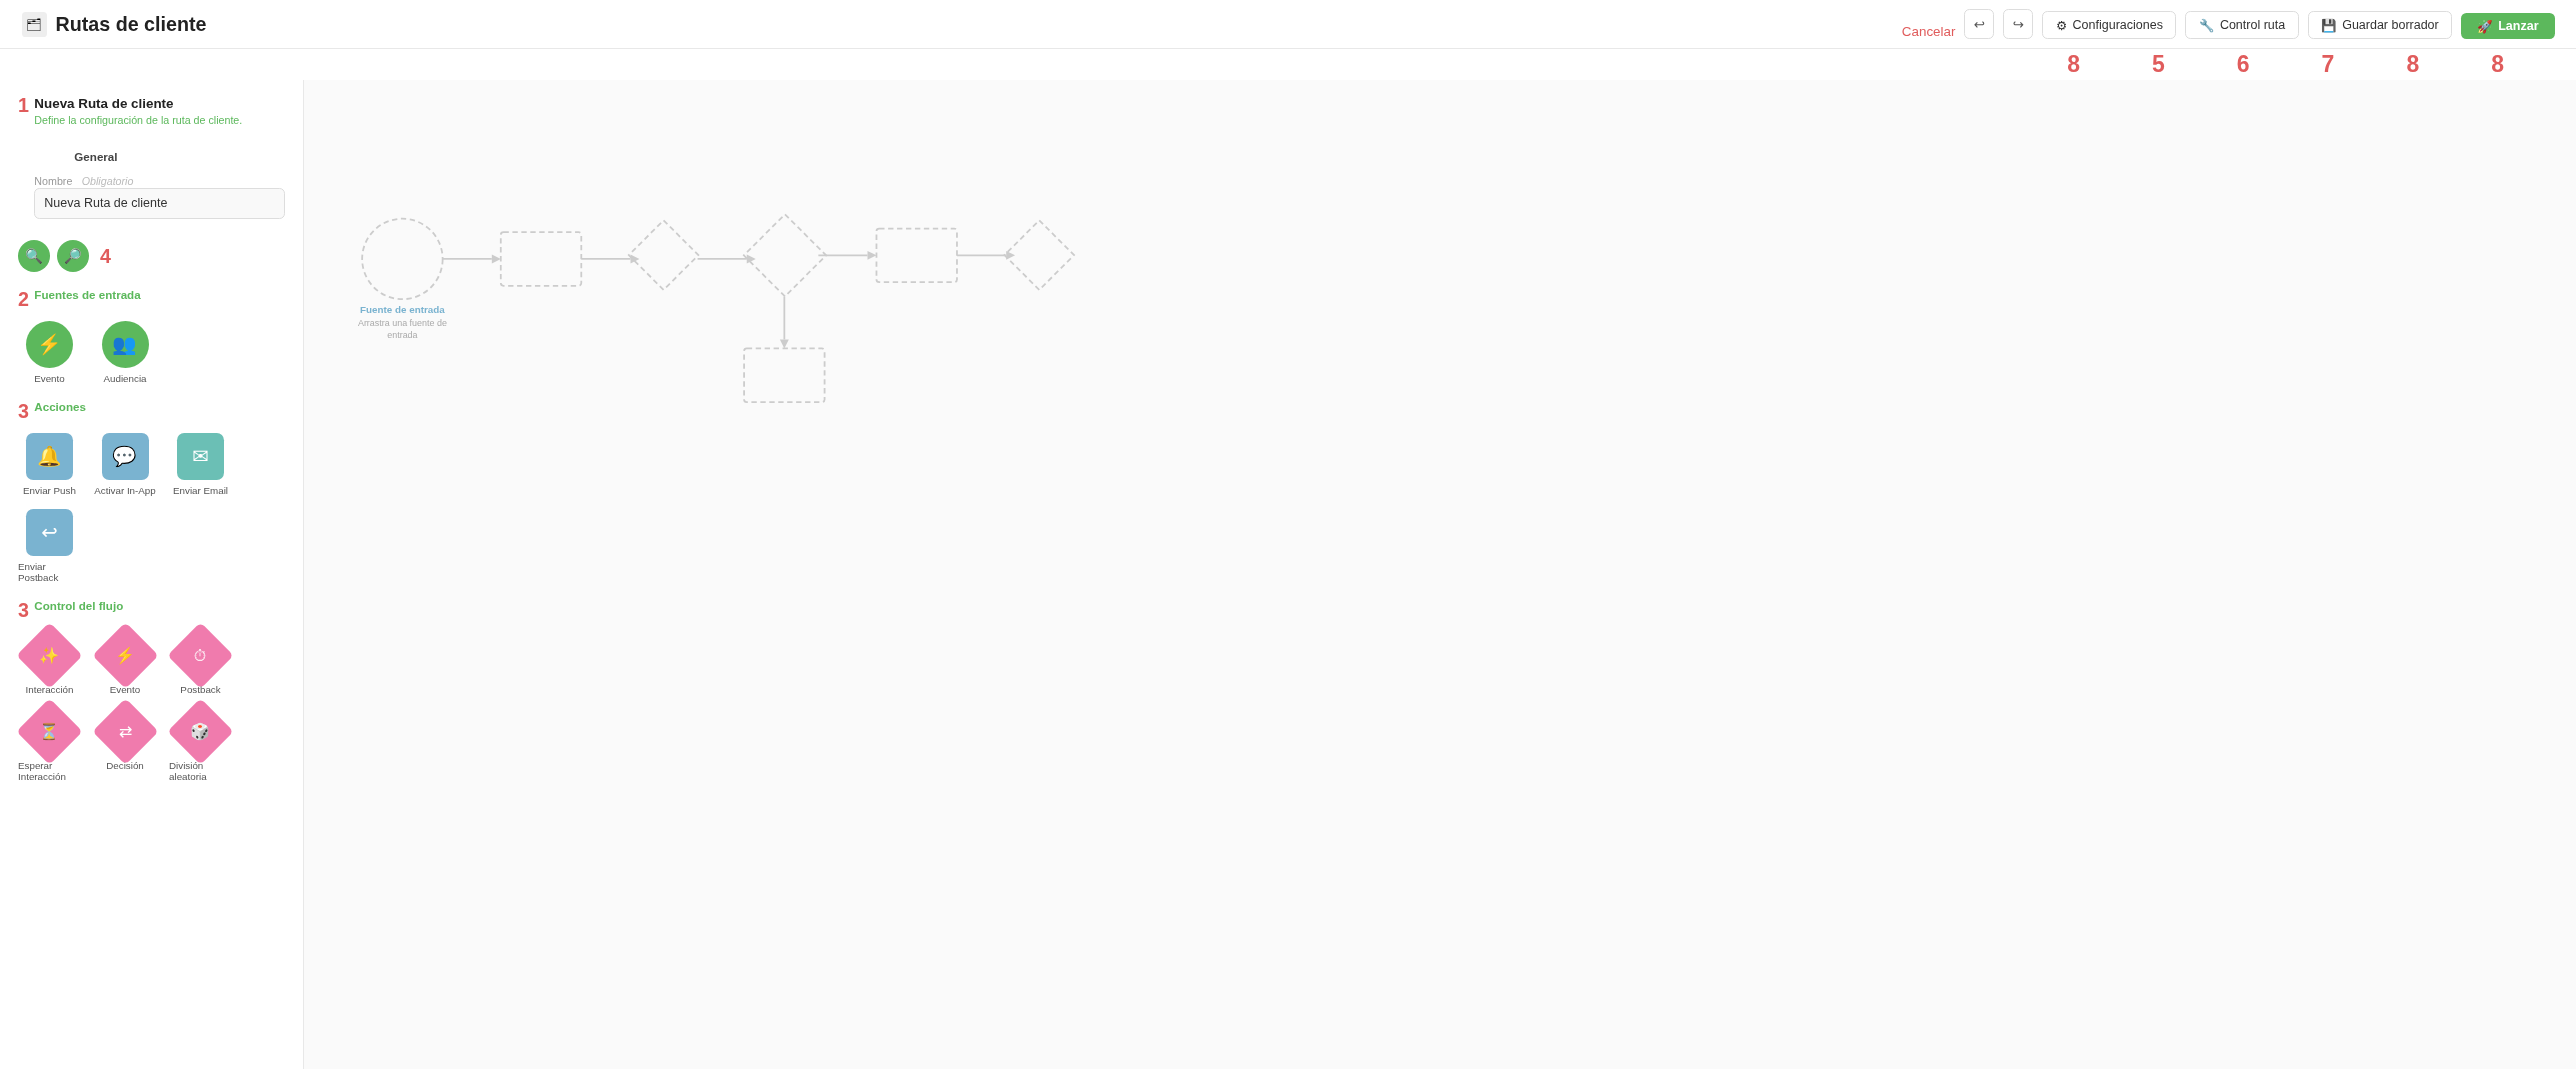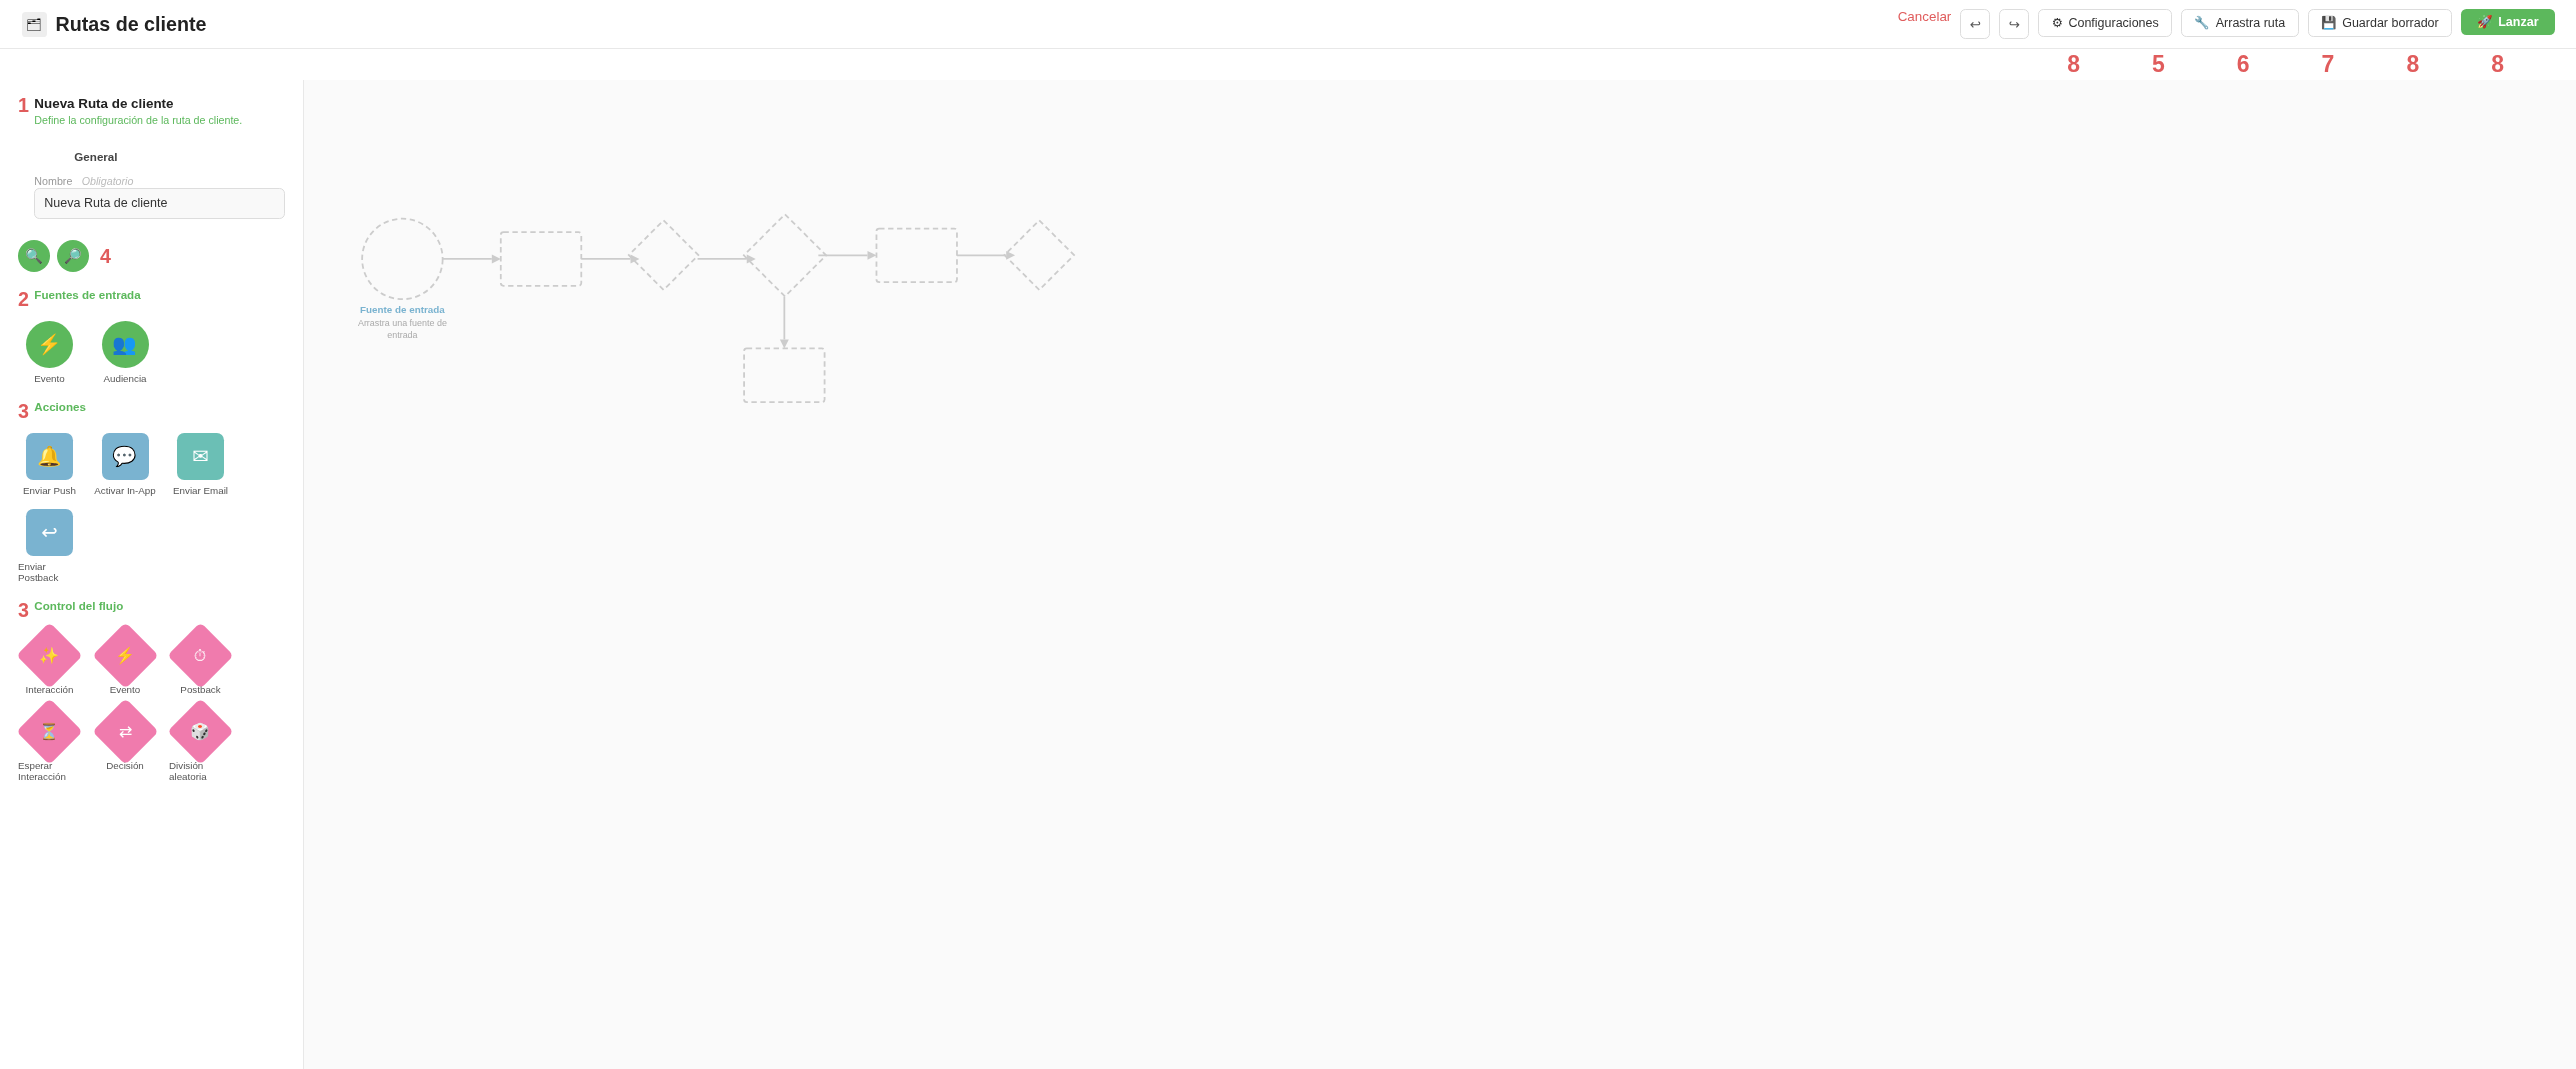--- a/index.html
+++ b/index.html
@@ -3,21 +3,21 @@
   <meta charset="utf-8">
   <style>
     * { box-sizing: border-box; margin: 0; padding: 0; }
     body { font-family: -apple-system, BlinkMacSystemFont, 'Segoe UI', sans-serif; background: #fff; display: flex; flex-direction: column; height: 100vh; overflow: hidden; }
 
     
     .header { display: flex; align-items: center; justify-content: space-between; padding: 9px 21.5px; border-bottom: 0.9px solid #e8e8e8; background: #fff; }
     .header-left { display: flex; align-items: center; gap: 9px; }
     .header-title { font-size: 19.7px; font-weight: 700; color: #222; }
     .header-icon { width: 25px; height: 25px; background: #eee; border-radius: 3.6px; display: flex; align-items: center; justify-content: center; font-size: 12.5px; }
-    .header-actions { display: flex; align-items: flex-start; gap: 9px; }
+    .header-actions { display: flex; align-items: flex-end; gap: 9px; }
     .btn-cancel { color: #e05c5c; background: none; border: none; cursor: pointer; font-size: 13.4px; font-weight: 500; }
     .btn-icon { background: none; border: 0.9px solid #ddd; border-radius: 5.4px; width: 30px; height: 30px; cursor: pointer; display: flex; align-items: center; justify-content: center; font-size: 13.4px; color: #555; }
     .btn-configuraciones { background: none; border: 0.9px solid #ddd; border-radius: 5.4px; padding: 5.4px 12.5px; cursor: pointer; font-size: 12.5px; color: #333; display: flex; align-items: center; gap: 5.4px; }
     .btn-corregir { background: none; border: 0.9px solid #ddd; border-radius: 5.4px; padding: 5.4px 12.5px; cursor: pointer; font-size: 12.5px; color: #333; display: flex; align-items: center; gap: 5.4px; }
     .btn-guardar { background: none; border: 0.9px solid #ddd; border-radius: 5.4px; padding: 5.4px 12.5px; cursor: pointer; font-size: 12.5px; color: #333; display: flex; align-items: center; gap: 5.4px; }
     .btn-lanzar { background: #5cb85c; border: none; border-radius: 5.4px; padding: 5.4px 16px; cursor: pointer; font-size: 12.5px; color: #fff; display: flex; align-items: center; gap: 5.4px; font-weight: 600; }
 
     
     .main { display: flex; flex: 1; overflow: hidden; }
 
@@ -63,21 +63,21 @@
     </button>
     <button class="btn-icon">
       <span>↪</span>
     </button>
     <button class="btn-configuraciones">
       <span>⚙</span>
       <span>Configuraciones</span>
     </button>
     <button class="btn-corregir">
       <span>🔧</span>
-      <span>Arrastra ruta</span>
+      <span>Control ruta</span>
     </button>
     <button class="btn-guardar">
       <span>💾</span>
       <span>Guardar borrador</span>
     </button>
     <button class="btn-lanzar">
       <span>🚀</span>
       <span>Lanzar</span>
     </button>
   </div>

